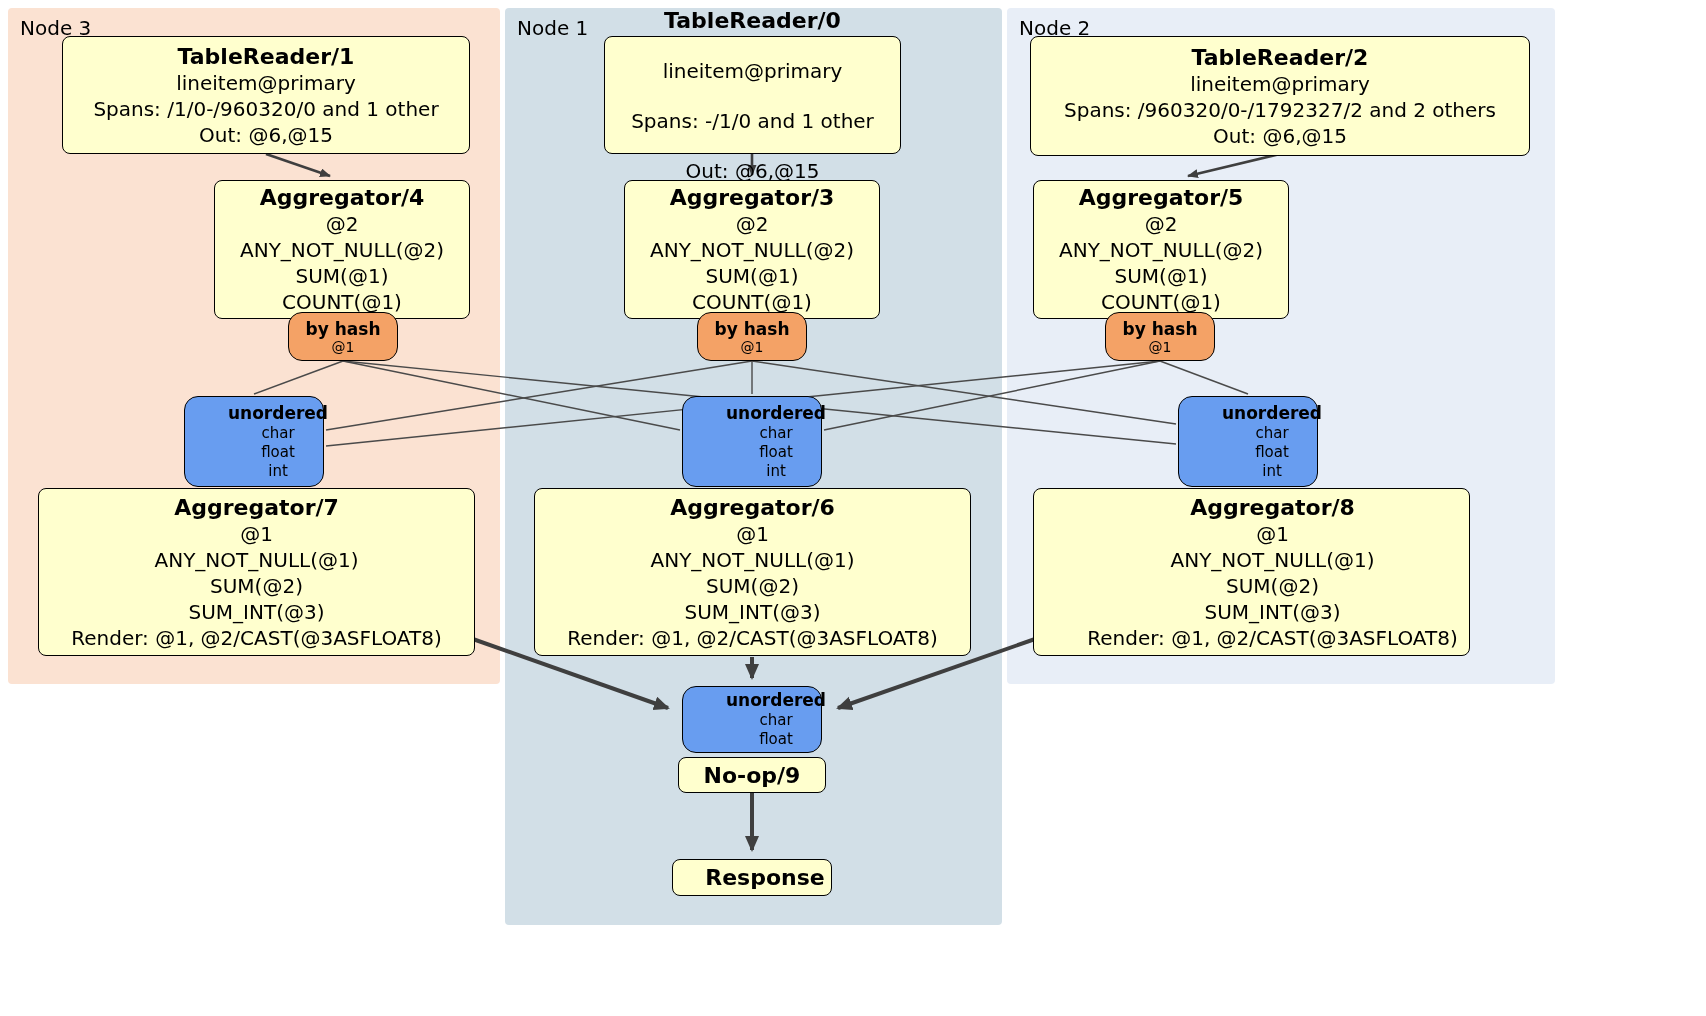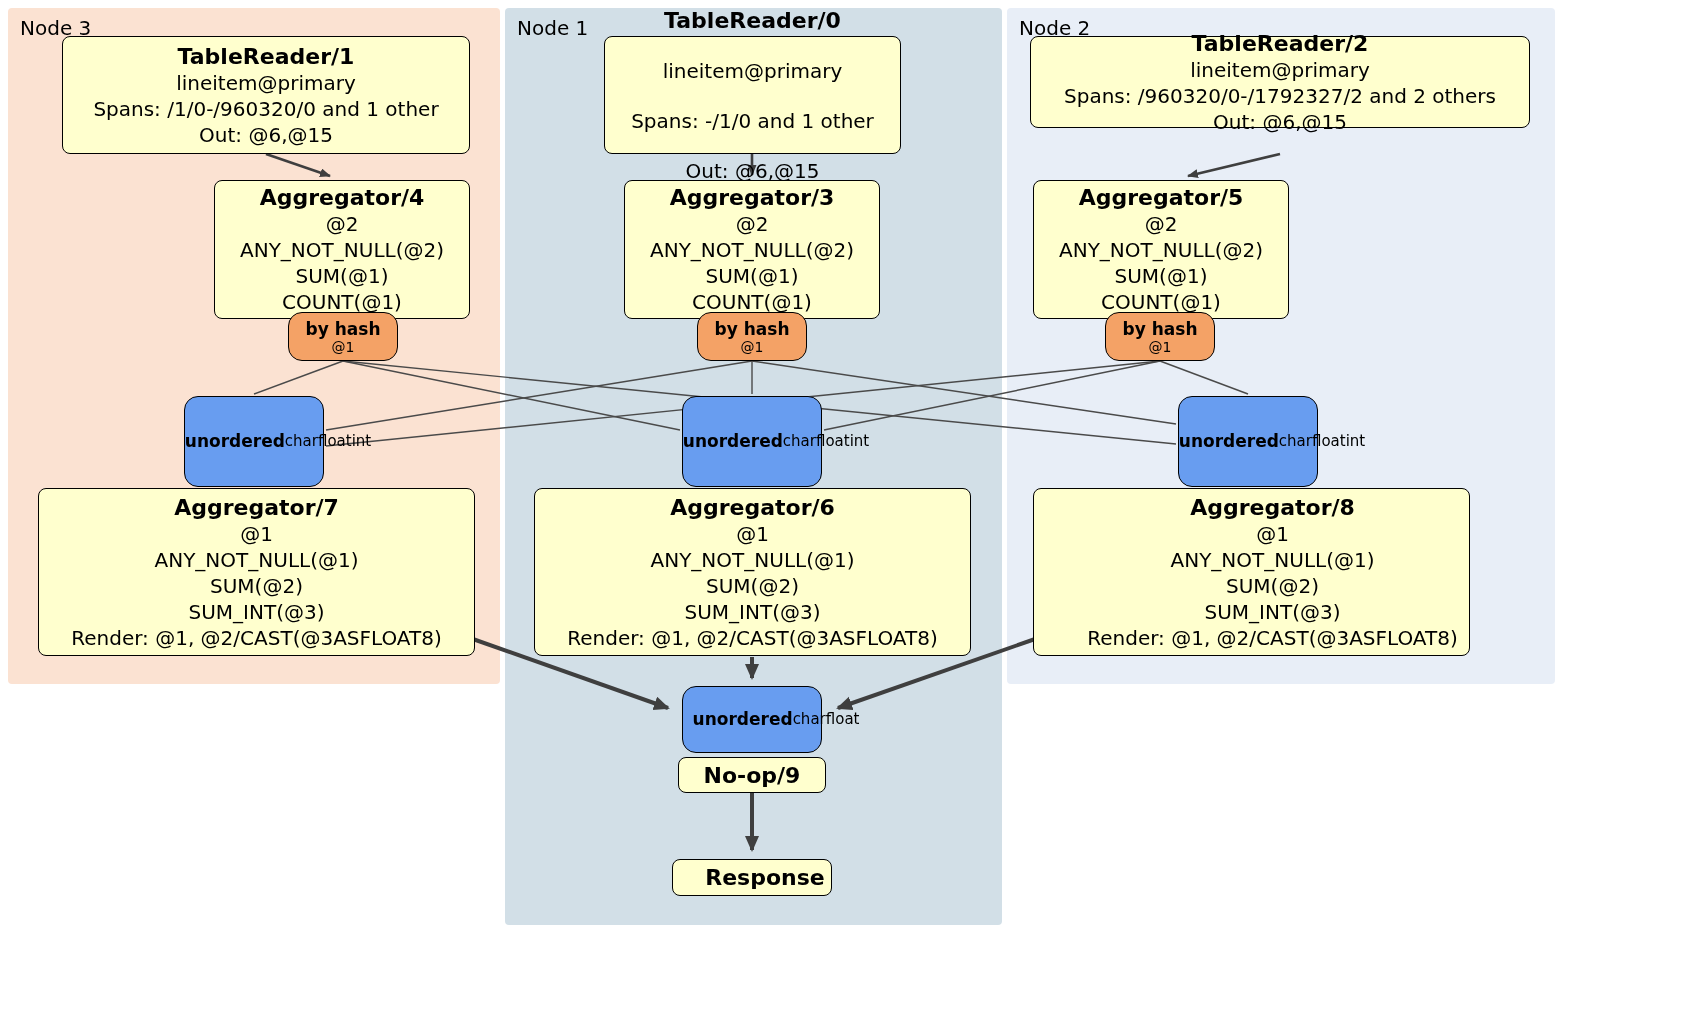--- a/index.html
+++ b/index.html
@@ -51,21 +51,21 @@
     z-index:3;
     box-sizing:border-box;
   }
   .hash .h-ttl{font-weight:bold;font-size:17px;line-height:20px;}
   .hash .h-det{font-size:14px;line-height:16px;}
   .sync{
     position:absolute;
     background:#689df0;
     border:1.6px solid #000;
     border-radius:14px;
-    display:flex;flex-direction:row;
+    display:flex;flex-direction:column;
     align-items:center;justify-content:center;
     text-align:center;
     z-index:3;
     box-sizing:border-box;
     padding-left:48px;
   }
   .sync .s-ttl{font-weight:bold;font-size:17px;line-height:21px;}
   .sync .s-ln{font-size:15px;line-height:19px;}
 </style>
 </head>
@@ -193,21 +193,21 @@
   </div>
 
   <div class="proc" style="left:678px;top:757px;width:148px;height:36px;">
     <div class="ttl">No-op/9</div>
   </div>
 
   <div class="proc" style="left:672px;top:859px;width:160px;height:37px;padding-left:32px;">
     <div class="ttl">Response</div>
   </div>
 
-  <div class="proc" style="left:1030px;top:36px;width:500px;height:92px;">
+  <div class="proc" style="left:1030px;top:36px;width:500px;height:120px;">
     <div class="ttl">TableReader/2</div>
     <div class="ln">lineitem@primary</div>
     <div class="ln">Spans: /960320/0-/1792327/2 and 2 others</div>
     <div class="ln">Out: @6,@15</div>
   </div>
 
   <div class="proc" style="left:1033px;top:180px;width:256px;height:139px;">
     <div class="ttl">Aggregator/5</div>
     <div class="ln">@2</div>
     <div class="ln">ANY_NOT_NULL(@2)</div>

